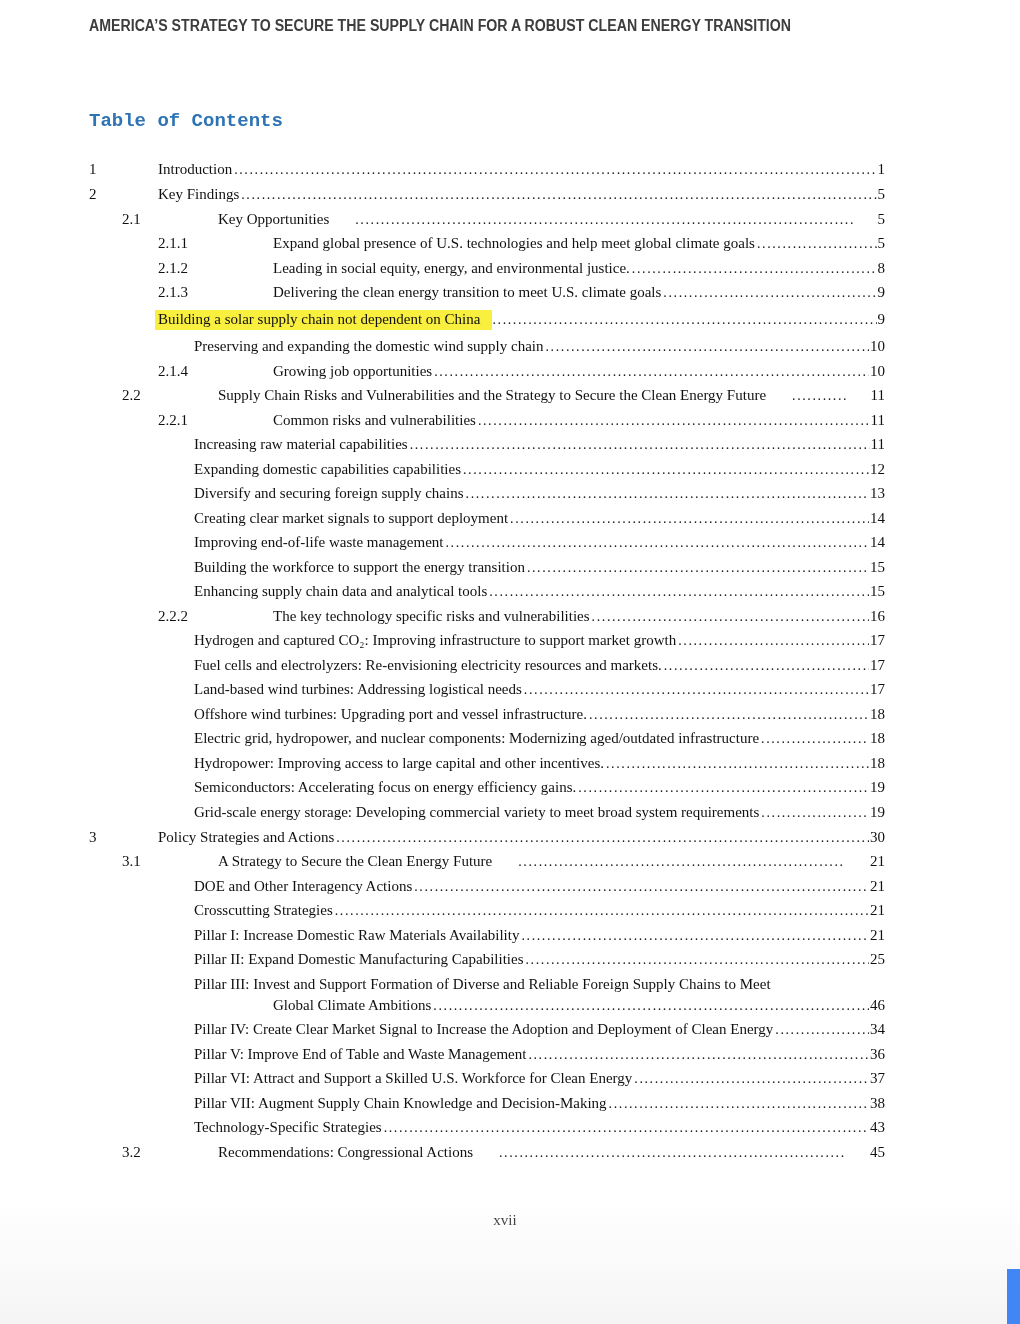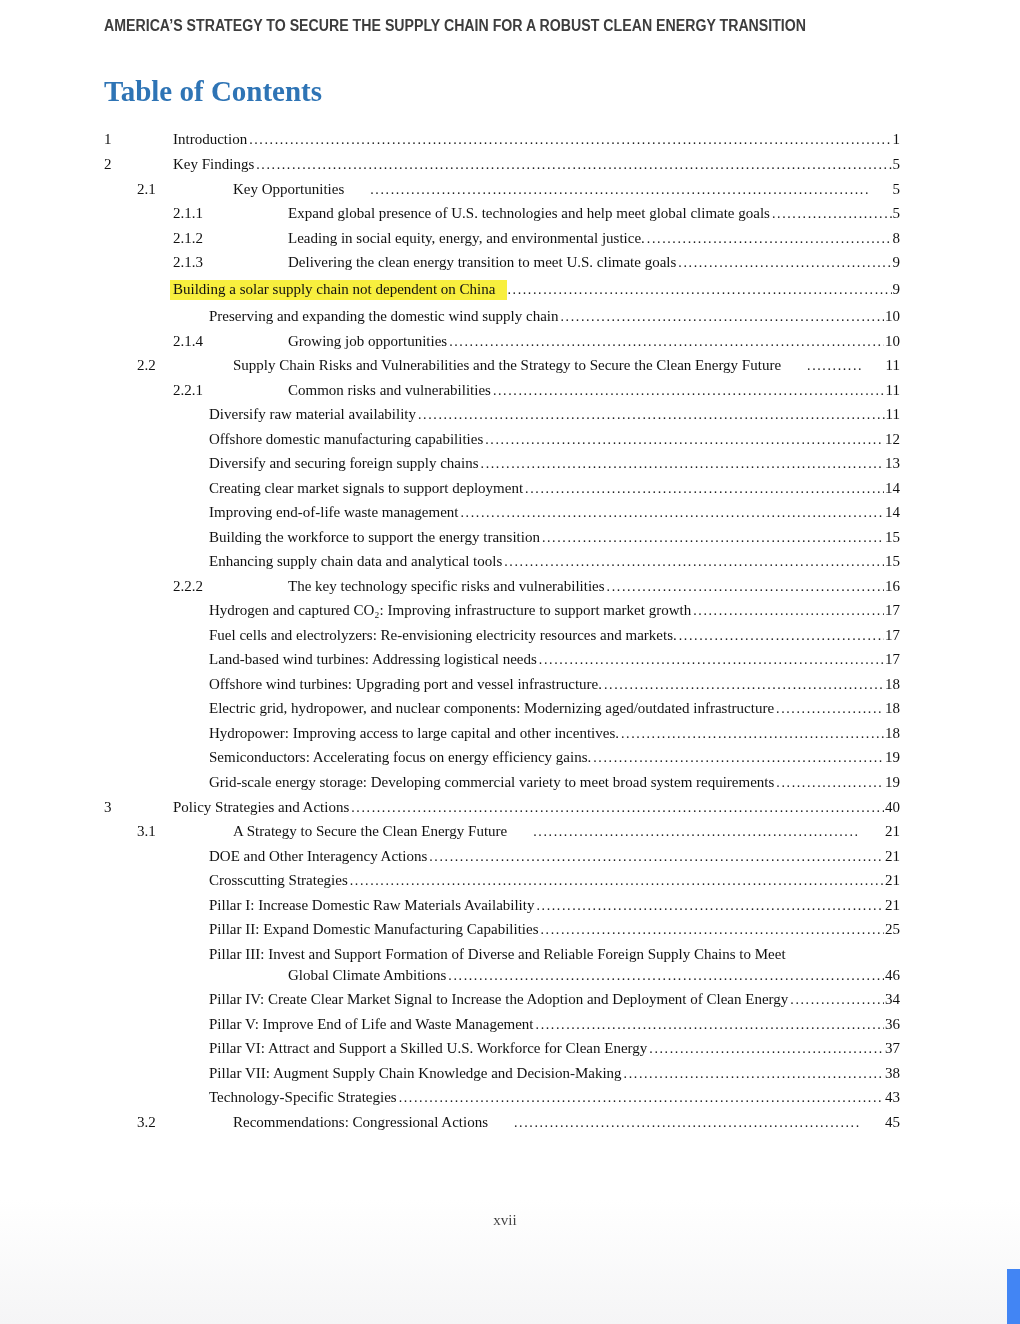--- a/index.html
+++ b/index.html
@@ -7,39 +7,39 @@
     position: relative;
     width: 1020px;
     height: 1324px;
     background: #ffffff;
     overflow: hidden;
     font-family: "Liberation Serif", serif;
     color: #111111;
   }
   .content {
     position: absolute;
-    left: 104px;
+    left: 89px;
     top: 0;
     width: 796px;
   }
   .doc-header {
     margin-top: 17px;
     font-family: "Liberation Sans", sans-serif;
     font-size: 16px;
     font-weight: 600;
     color: #3d3d3d;
     letter-spacing: 0px;
     white-space: nowrap;
     transform: scaleX(0.885);
     transform-origin: left center;
   }
   .page-title {
-    margin-top: 41px;
-    font-family: Liberation Serif, serif;
-    font-size: 29px;
+    margin-top: 71px;
+    font-family: Liberation Mono, monospace;
+    font-size: 19px;
     line-height: 31px;
     font-weight: 700;
     color: var(--title-blue, #2E74B5);
   }
   .toc { margin-top: 25px; }
   .toc-row { margin-bottom: 9.5px; }
   .toc-row.gap { margin-top: 10px; }
   .line { display: flex; align-items: baseline; line-height: 15px; font-size: 15px; }
   .num { flex: none; }
   .lv-1 .line1 { padding-left: 0; }
@@ -201,30 +201,30 @@
       <span class="num">2.2.1</span>
       <span class="label">Common risks and vulnerabilities</span>
       <span class="leader"></span>
       <span class="pagenum">11</span>
     </div>
 
   </div>
         <div class="toc-row lv-sub">
     <div class="line line1">
 
-      <span class="label">Diversify raw material availability</span>
+      <span class="label">Increasing raw material capabilities</span>
       <span class="leader"></span>
       <span class="pagenum">11</span>
     </div>
 
   </div>
         <div class="toc-row lv-sub">
     <div class="line line1">
 
-      <span class="label">Offshore domestic manufacturing capabilities</span>
+      <span class="label">Expanding domestic capabilities capabilities</span>
       <span class="leader"></span>
       <span class="pagenum">12</span>
     </div>
 
   </div>
         <div class="toc-row lv-sub">
     <div class="line line1">
 
       <span class="label">Diversify and securing foreign supply chains</span>
       <span class="leader"></span>
@@ -347,21 +347,21 @@
       <span class="leader"></span>
       <span class="pagenum">19</span>
     </div>
 
   </div>
         <div class="toc-row lv-1 gap">
     <div class="line line1">
       <span class="num">3</span>
       <span class="label">Policy Strategies and Actions</span>
       <span class="leader"></span>
-      <span class="pagenum">40</span>
+      <span class="pagenum">30</span>
     </div>
 
   </div>
         <div class="toc-row lv-2">
     <div class="line line1">
       <span class="num">3.1</span>
       <span class="label">A Strategy to Secure the Clean Energy Future</span>
       <span class="leader"></span>
       <span class="pagenum">21</span>
     </div>
@@ -420,21 +420,21 @@
 
       <span class="label">Pillar IV: Create Clear Market Signal to Increase the Adoption and Deployment of Clean Energy</span>
       <span class="leader"></span>
       <span class="pagenum">34</span>
     </div>
 
   </div>
         <div class="toc-row lv-sub">
     <div class="line line1">
 
-      <span class="label">Pillar V: Improve End of Life and Waste Management</span>
+      <span class="label">Pillar V: Improve End of Table and Waste Management</span>
       <span class="leader"></span>
       <span class="pagenum">36</span>
     </div>
 
   </div>
         <div class="toc-row lv-sub">
     <div class="line line1">
 
       <span class="label">Pillar VI: Attract and Support a Skilled U.S. Workforce for Clean Energy</span>
       <span class="leader"></span>

